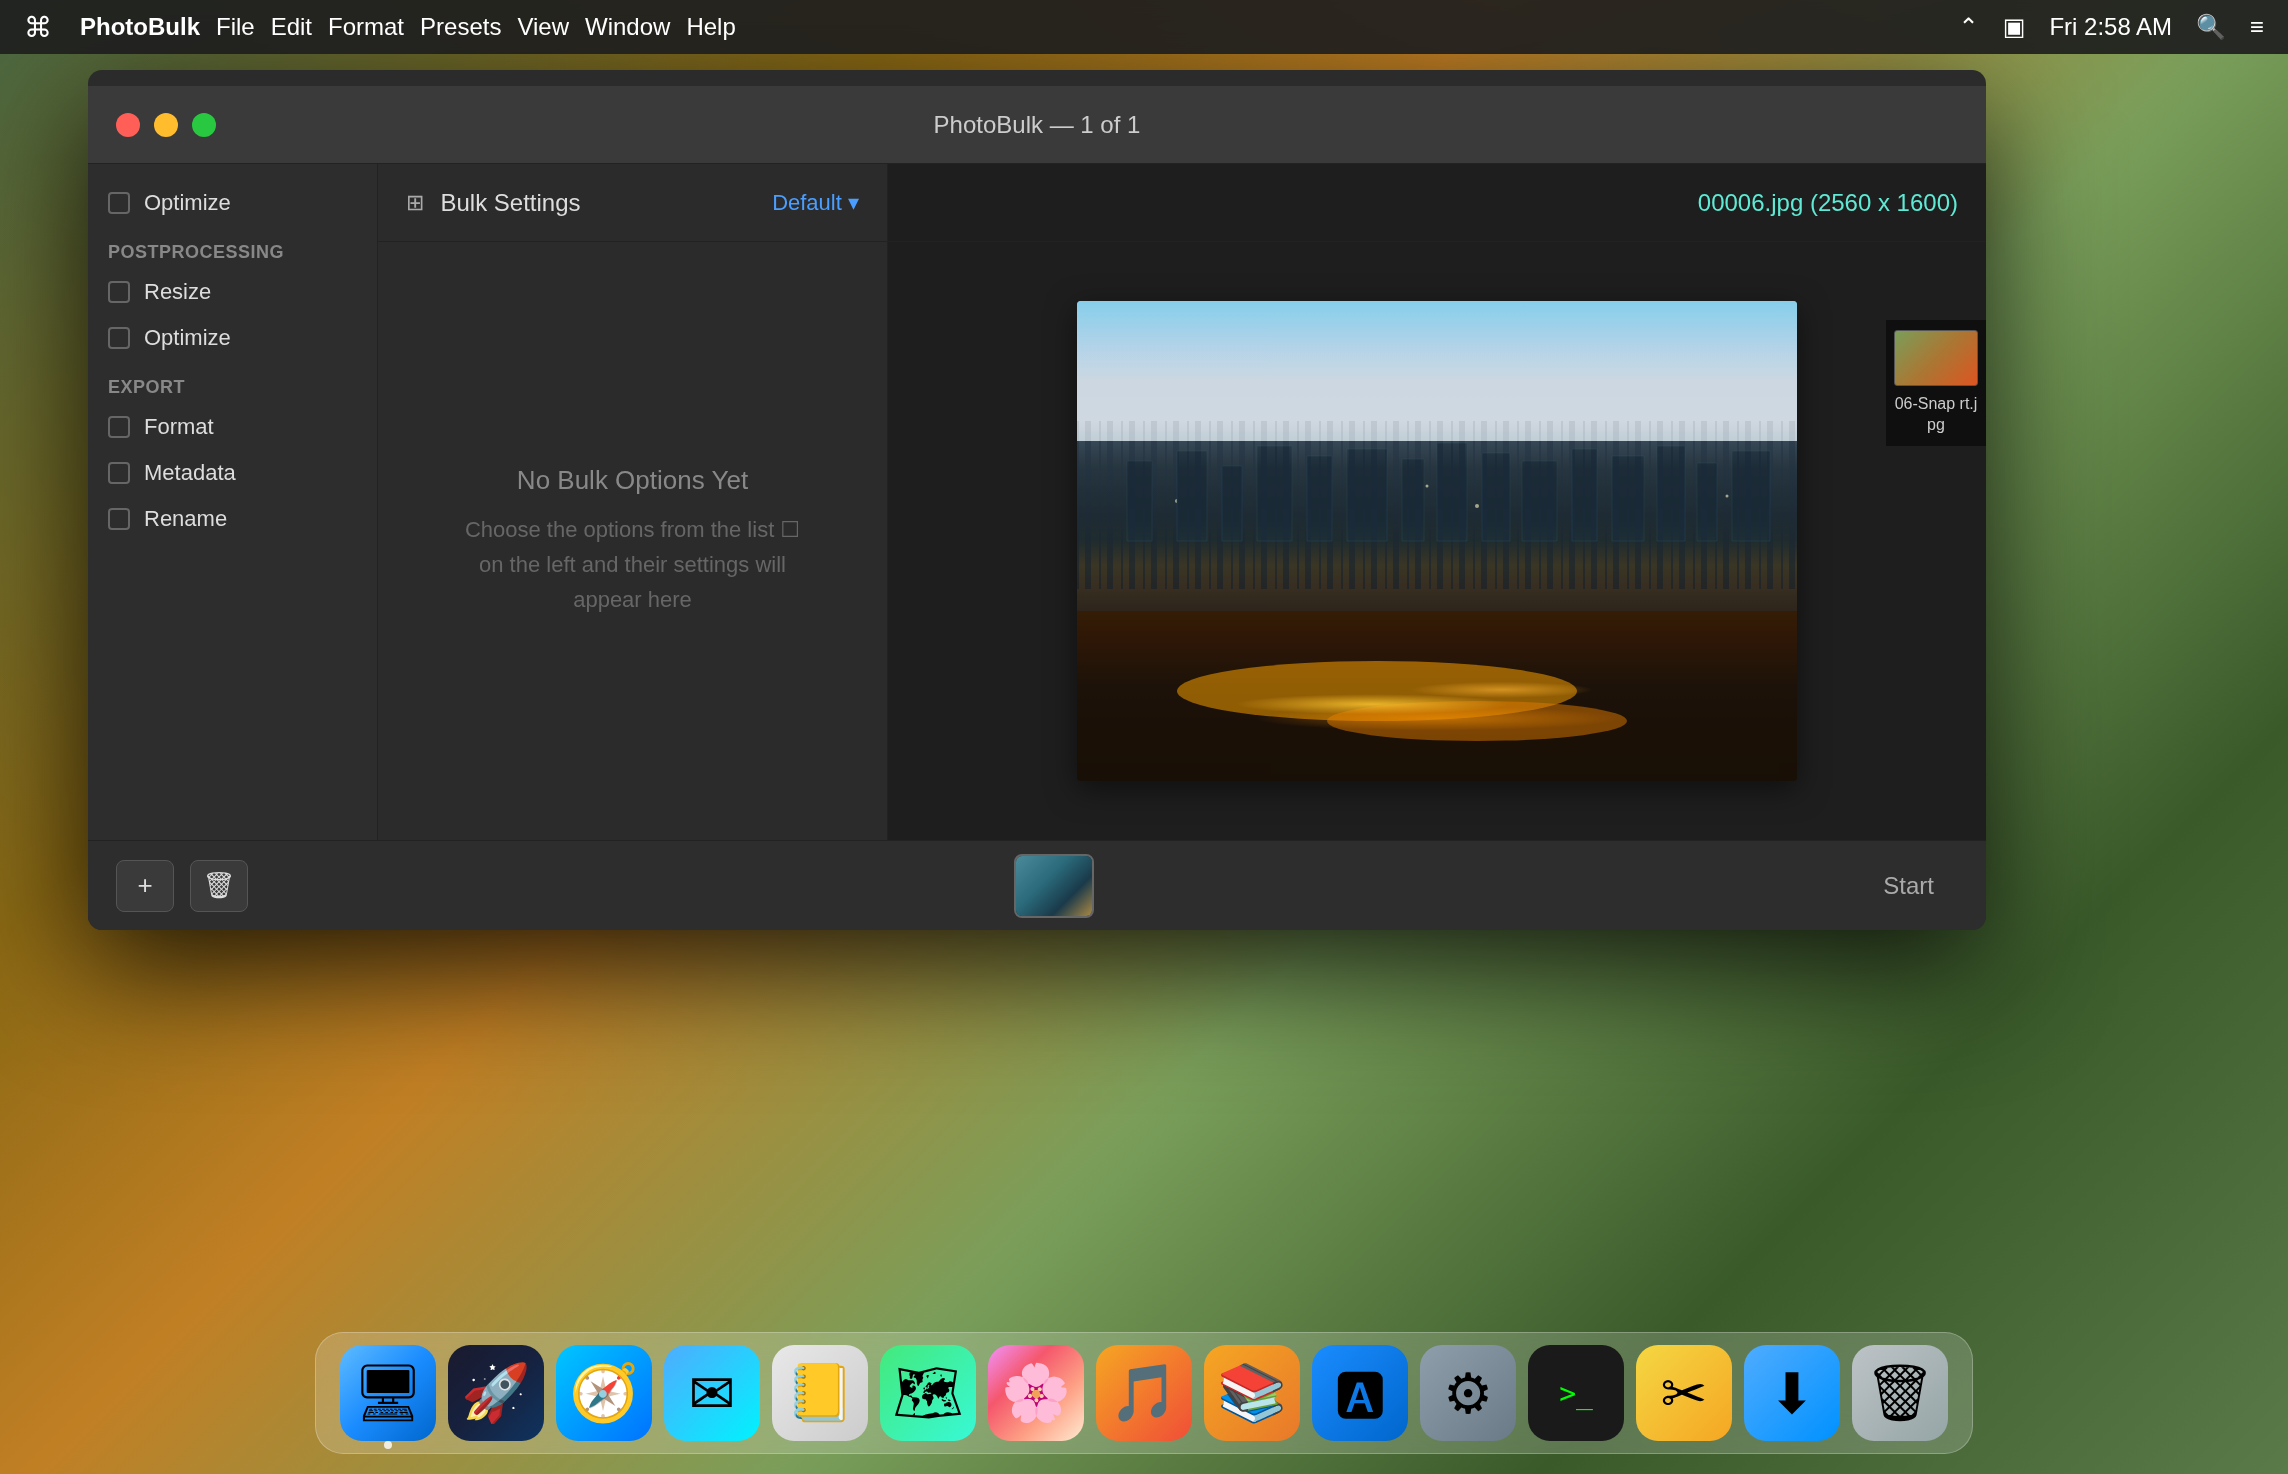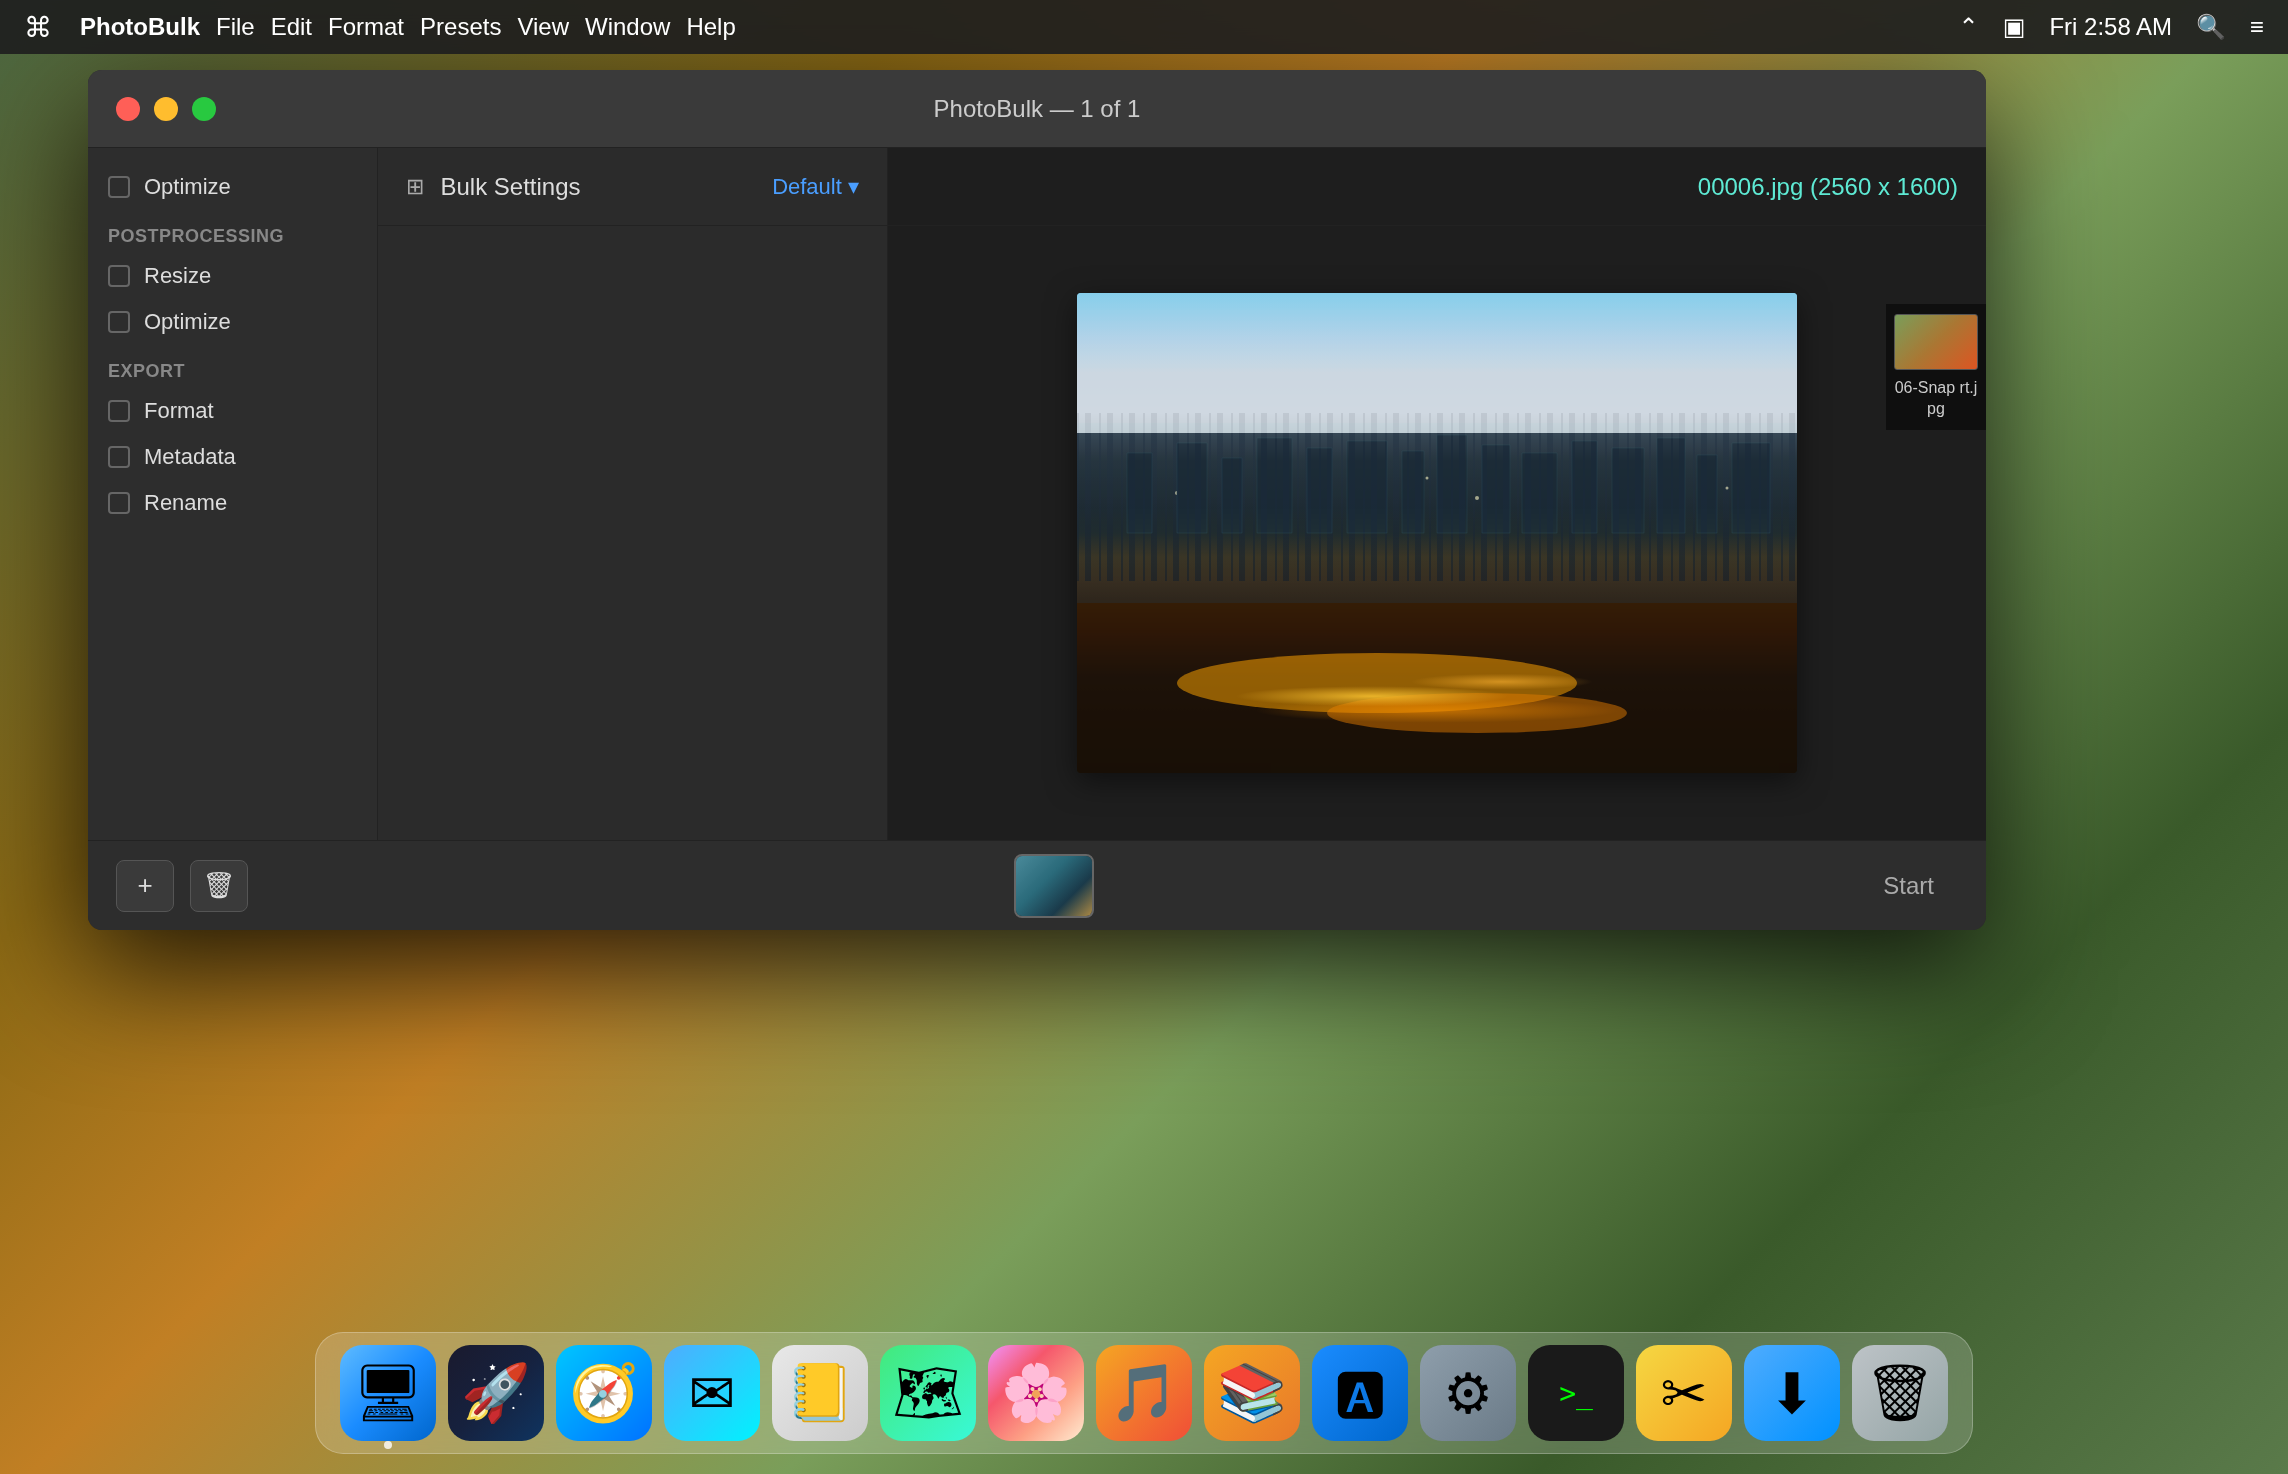--- a/index.html
+++ b/index.html
@@ -86,20 +86,21 @@
     
     .titlebar {
       height: 78px;
       background: #3a3a3a;
       display: flex;
       align-items: center;
       padding: 0 28px;
       flex-shrink: 0;
       position: relative;
       border-bottom: 1px solid #222;
+      margin-top: 16px;
     }
     .traffic-lights {
       display: flex;
       gap: 14px;
       align-items: center;
     }
     .traffic-light {
       width: 24px;
       height: 24px;
       border-radius: 50%;
@@ -507,20 +508,24 @@
         <span class="sidebar-label">Rename</span>
       </div>
     </div>
 
     <div class="settings-panel">
       <div class="settings-header">
         <span class="bulk-settings-icon">⊞</span>
         <span class="settings-title">Bulk Settings</span>
         <span class="settings-dropdown">Default ▾</span>
       </div>
+      <div class="settings-content">
+        <span class="no-options-title">No Bulk Options Yet</span>
+        <span class="no-options-desc">Choose the options from the list ☐ on the left and their settings will appear here</span>
+      </div>
     </div>
 
     <div class="preview-panel">
       <div class="preview-header">
         <span class="preview-filename">00006.jpg (2560 x 1600)</span>
       </div>
       <div class="preview-image-area">
 
         <div class="dubai-image">
 

